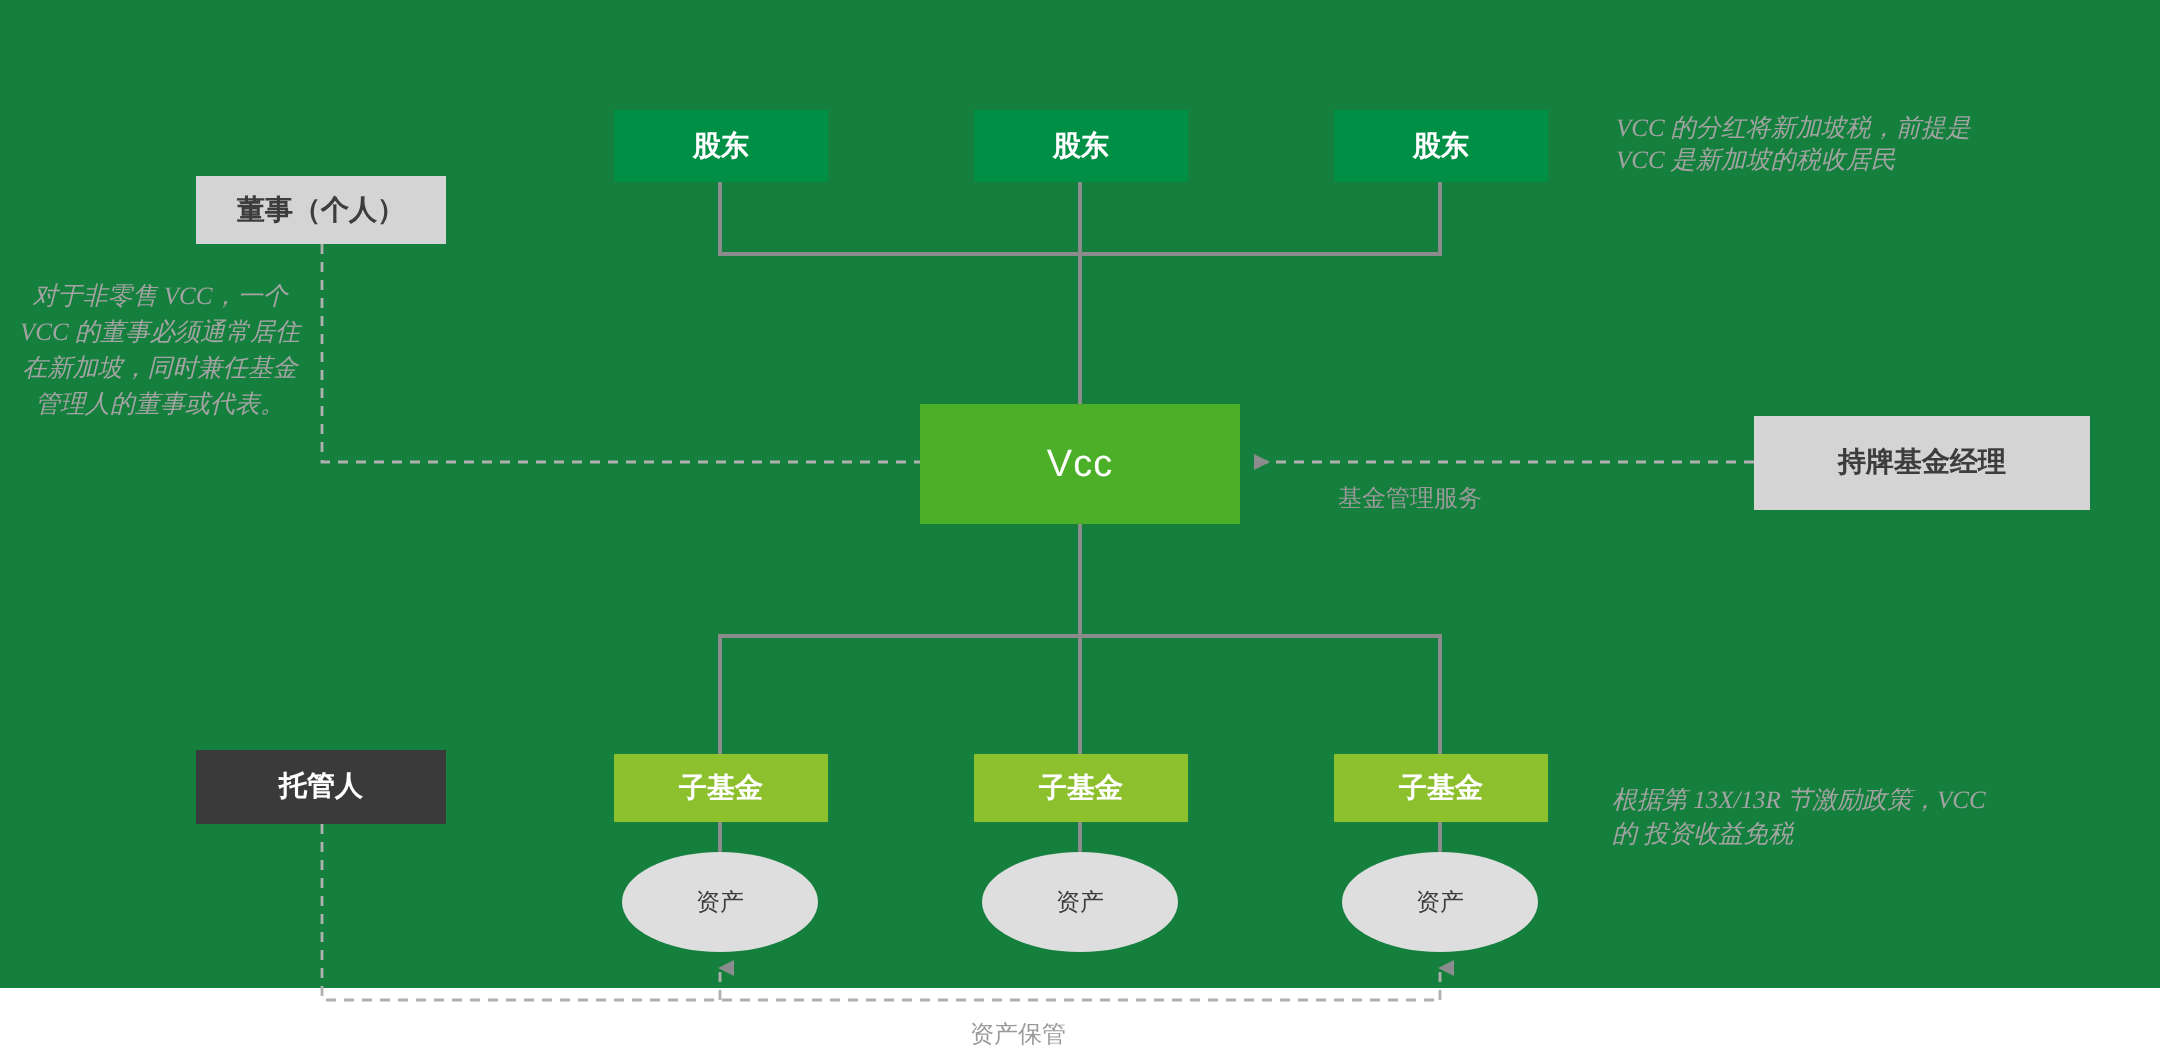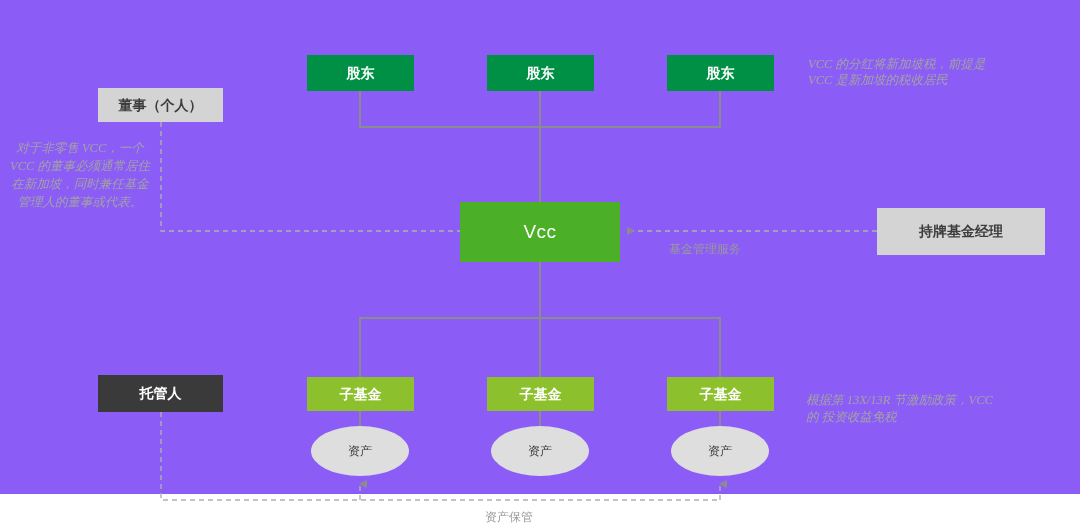--- a/index.html
+++ b/index.html
@@ -10,21 +10,21 @@
   body {
     width: 1080px;
     height: 523px;
     font-family: "Liberation Sans", "DejaVu Sans", sans-serif;
     overflow: hidden;
   }
   #diagram-root {
     position: relative;
     width: 1080px;
     height: 494px;
-    background: #8b5cf6;
+    background: #15803d;
   }
   svg.diagram-canvas {
     position: absolute;
     left: 0;
     top: 0;
     width: 1080px;
     height: 523px;
   }
   .node-label {
     font-family: "Liberation Sans", "DejaVu Sans", sans-serif;

